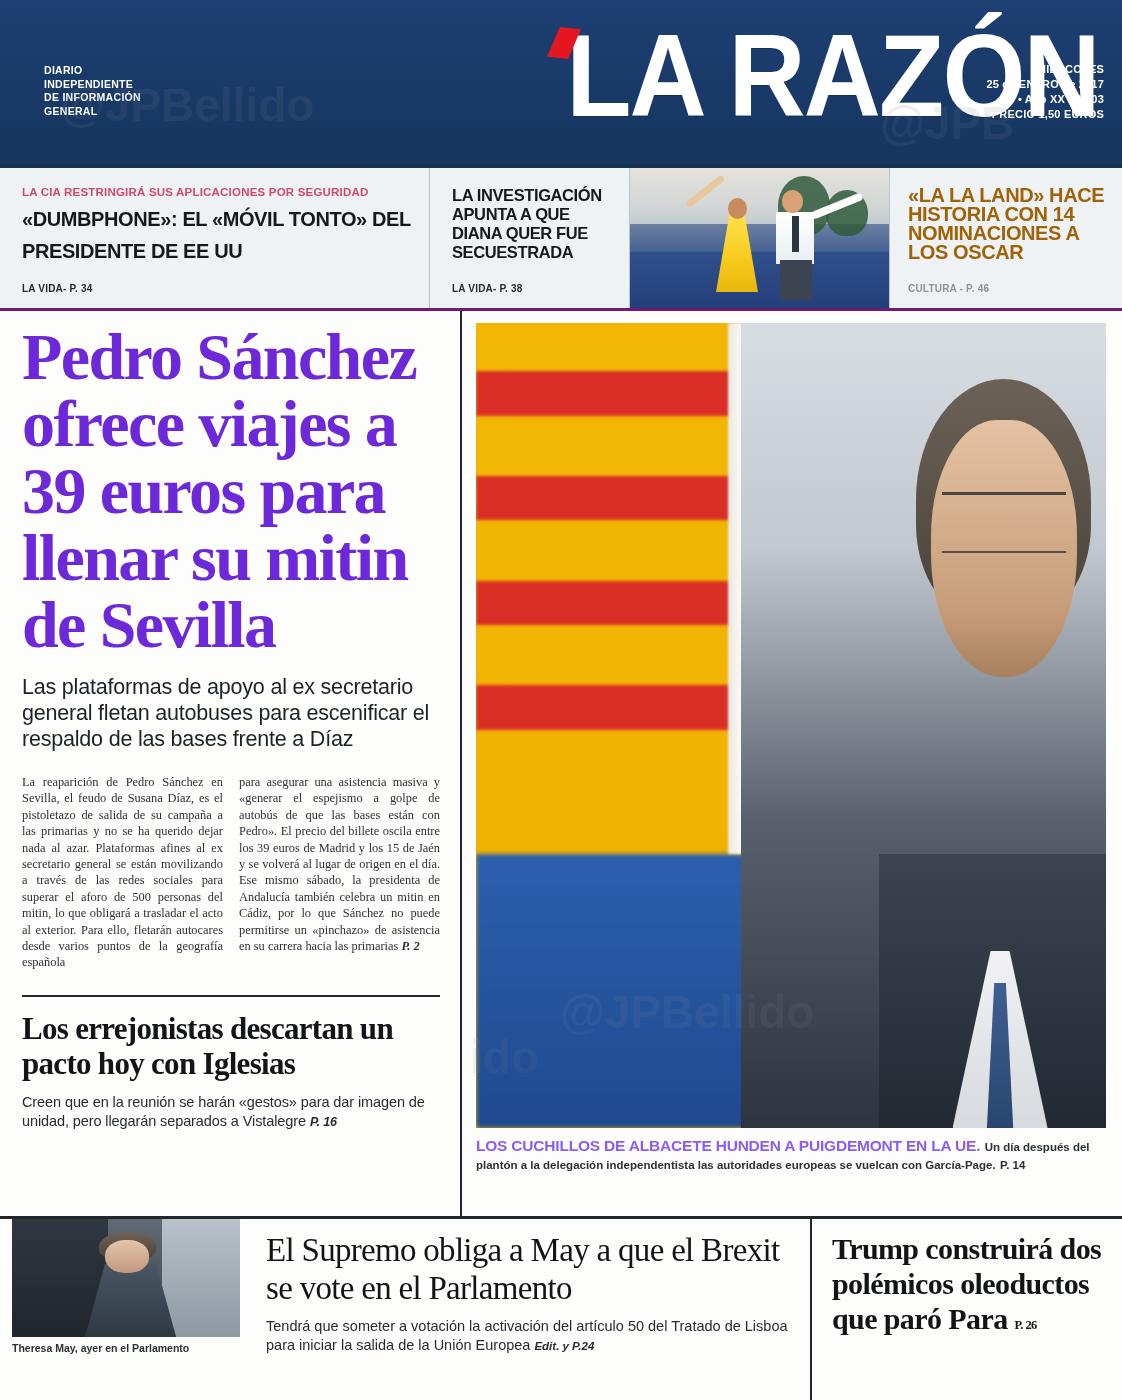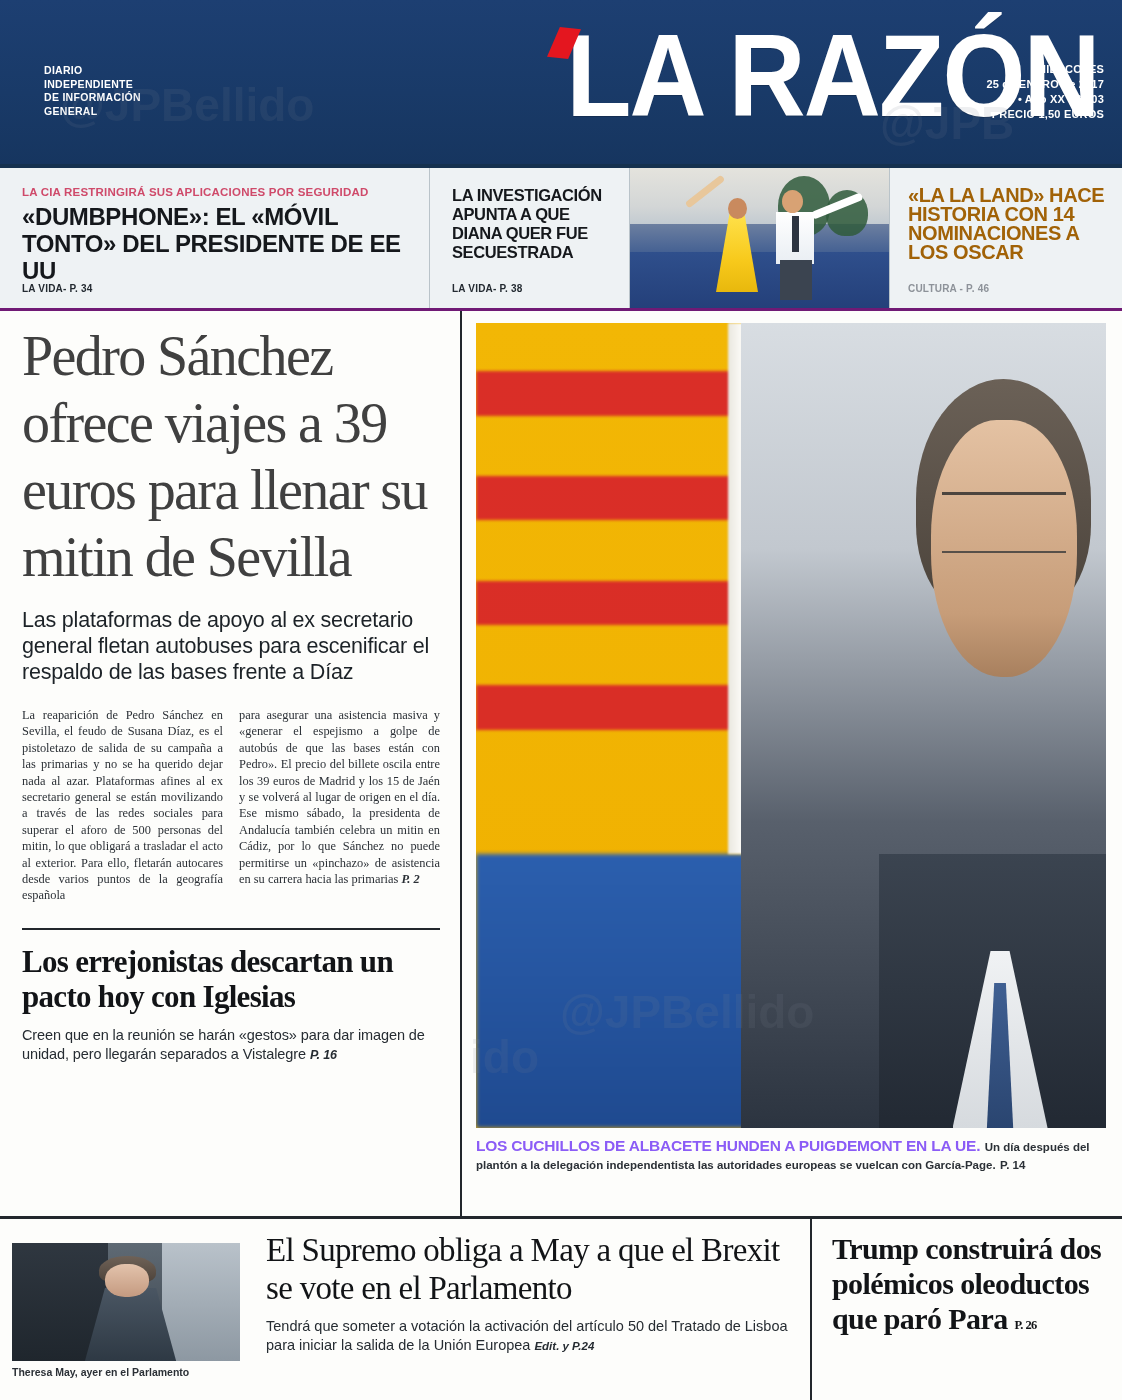--- a/index.html
+++ b/index.html
@@ -114,21 +114,21 @@
     font-weight: 700;
     letter-spacing: 0.2px;
     text-transform: uppercase;
     margin-bottom: 5px;
   }
   .teaser-title {
     color: #15181c;
     font-weight: 700;
     letter-spacing: -0.4px;
   }
-  .t1 .teaser-title { font-size: 24px; line-height: 27px; }
+  .t1 .teaser-title { font-size: 20px; line-height: 32px; }
   .t2 .teaser-title { font-size: 16.5px; line-height: 19px; text-transform: uppercase; }
   .t4 .teaser-title {
     font-size: 20px; line-height: 19px;
     color: #a16207; font-weight: 700;
   }
   .teaser-ref {
     position: absolute;
     bottom: 14px;
     font-size: 10px;
     font-weight: 700;
@@ -187,25 +187,25 @@
   }
   .lead-col {
     width: 462px;
     box-sizing: border-box;
     padding: 12px 20px 0 22px;
     border-right: 2px solid #22272c;
     position: relative;
   }
   .lead-headline {
     font-family: "Liberation Serif", serif;
-    font-weight: 400;
-    font-size: 56px;
+    font-weight: 700;
+    font-size: 66px;
     line-height: 67px;
     letter-spacing: -1.6px;
-    color: #404040;
+    color: #6d28d9;
     margin: 0 0 16px 0;
   }
   .lead-deck {
     font-size: 21.5px;
     line-height: 26px;
     color: #1c2227;
     font-weight: 400;
     letter-spacing: -0.2px;
     margin-bottom: 22px;
     padding-right: 6px;
@@ -327,21 +327,21 @@
     font-weight: 600;
   }
 
   
   .bottom-rule { border:0; border-top: 3px solid #22272c; margin: 0; }
   .bottom {
     display: flex;
     height: 182px;
     box-sizing: border-box;
   }
-  .may-photo-col { width: 250px; padding: 0 10px 0 12px; box-sizing:border-box;margin-top:24px; }
+  .may-photo-col { width: 250px; padding: 0 10px 0 12px; box-sizing:border-box; }
   .may-photo {
     position: relative;
     width: 100%; height: 118px;
     overflow: hidden;
     background: linear-gradient(180deg,#5f6a74 0%, #39424c 100%);
   }
   .may-bg-dark { position:absolute; left:0; top:0; width:42%; height:100%;
     background: linear-gradient(180deg,#2f3740 0%, #1f262d 100%); }
   .may-bg-light { position:absolute; right:0; top:0; width:34%; height:100%;
     background: linear-gradient(180deg,#b9c2ca 0%, #8d98a2 100%); }

